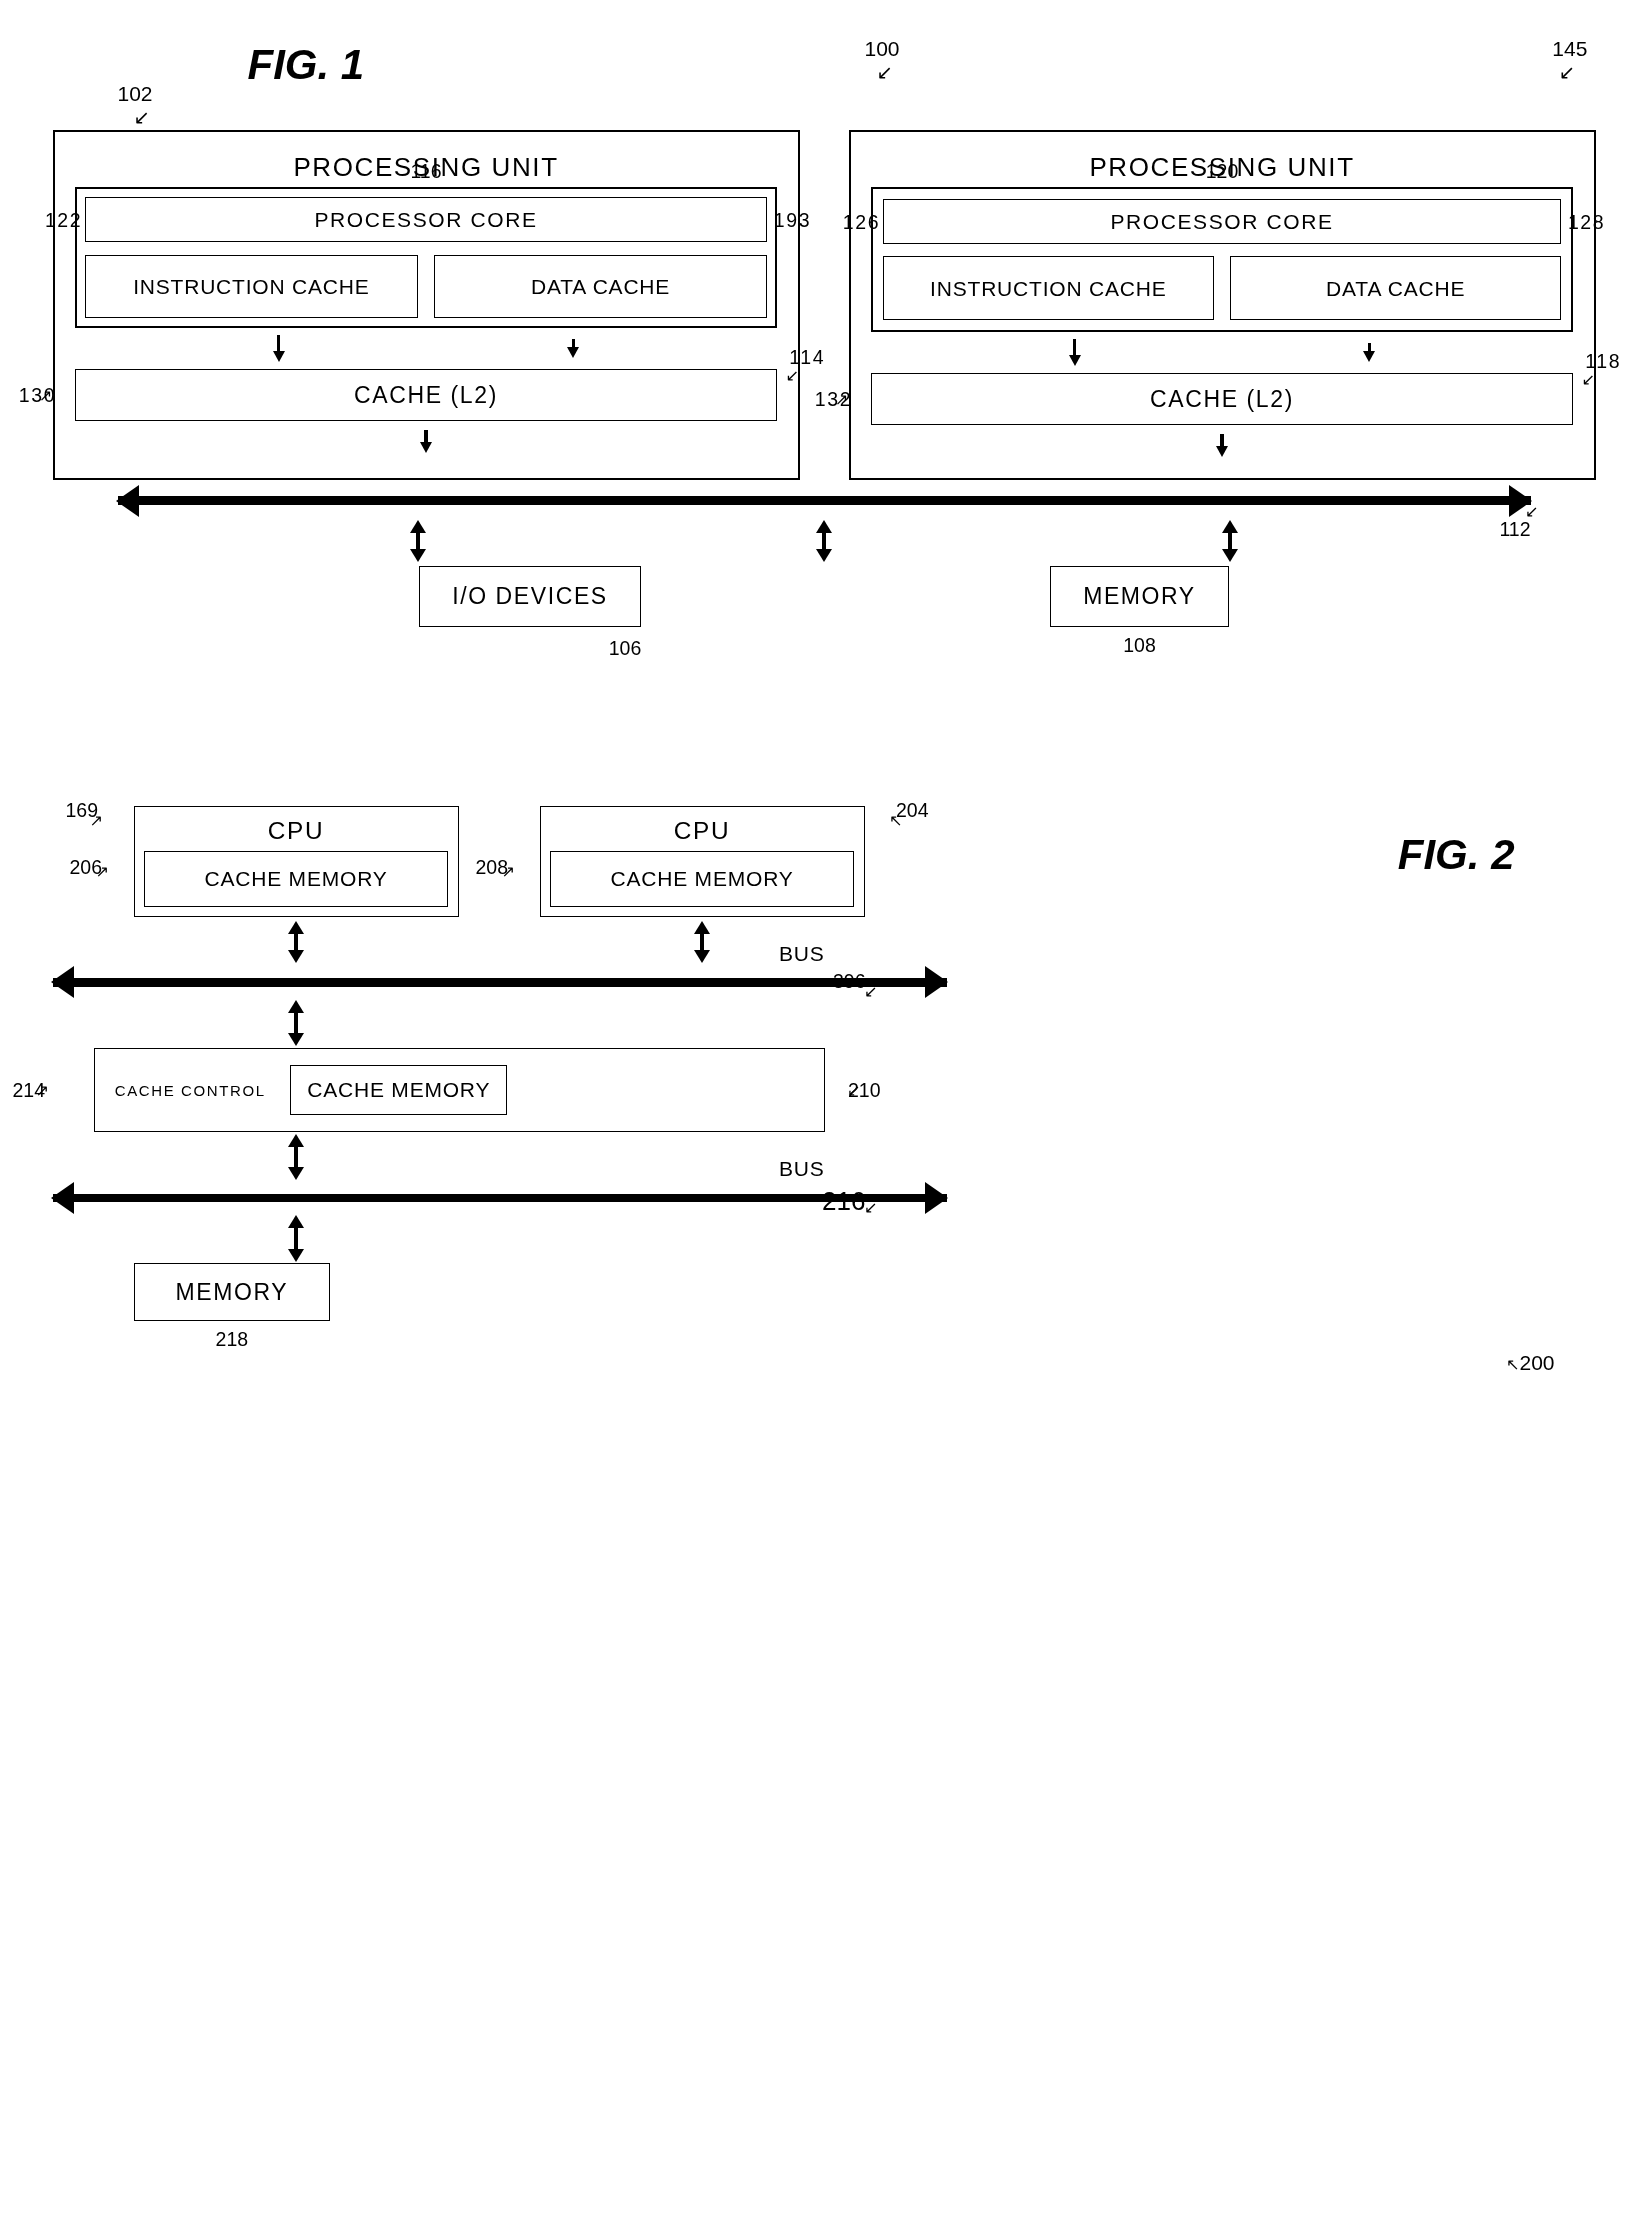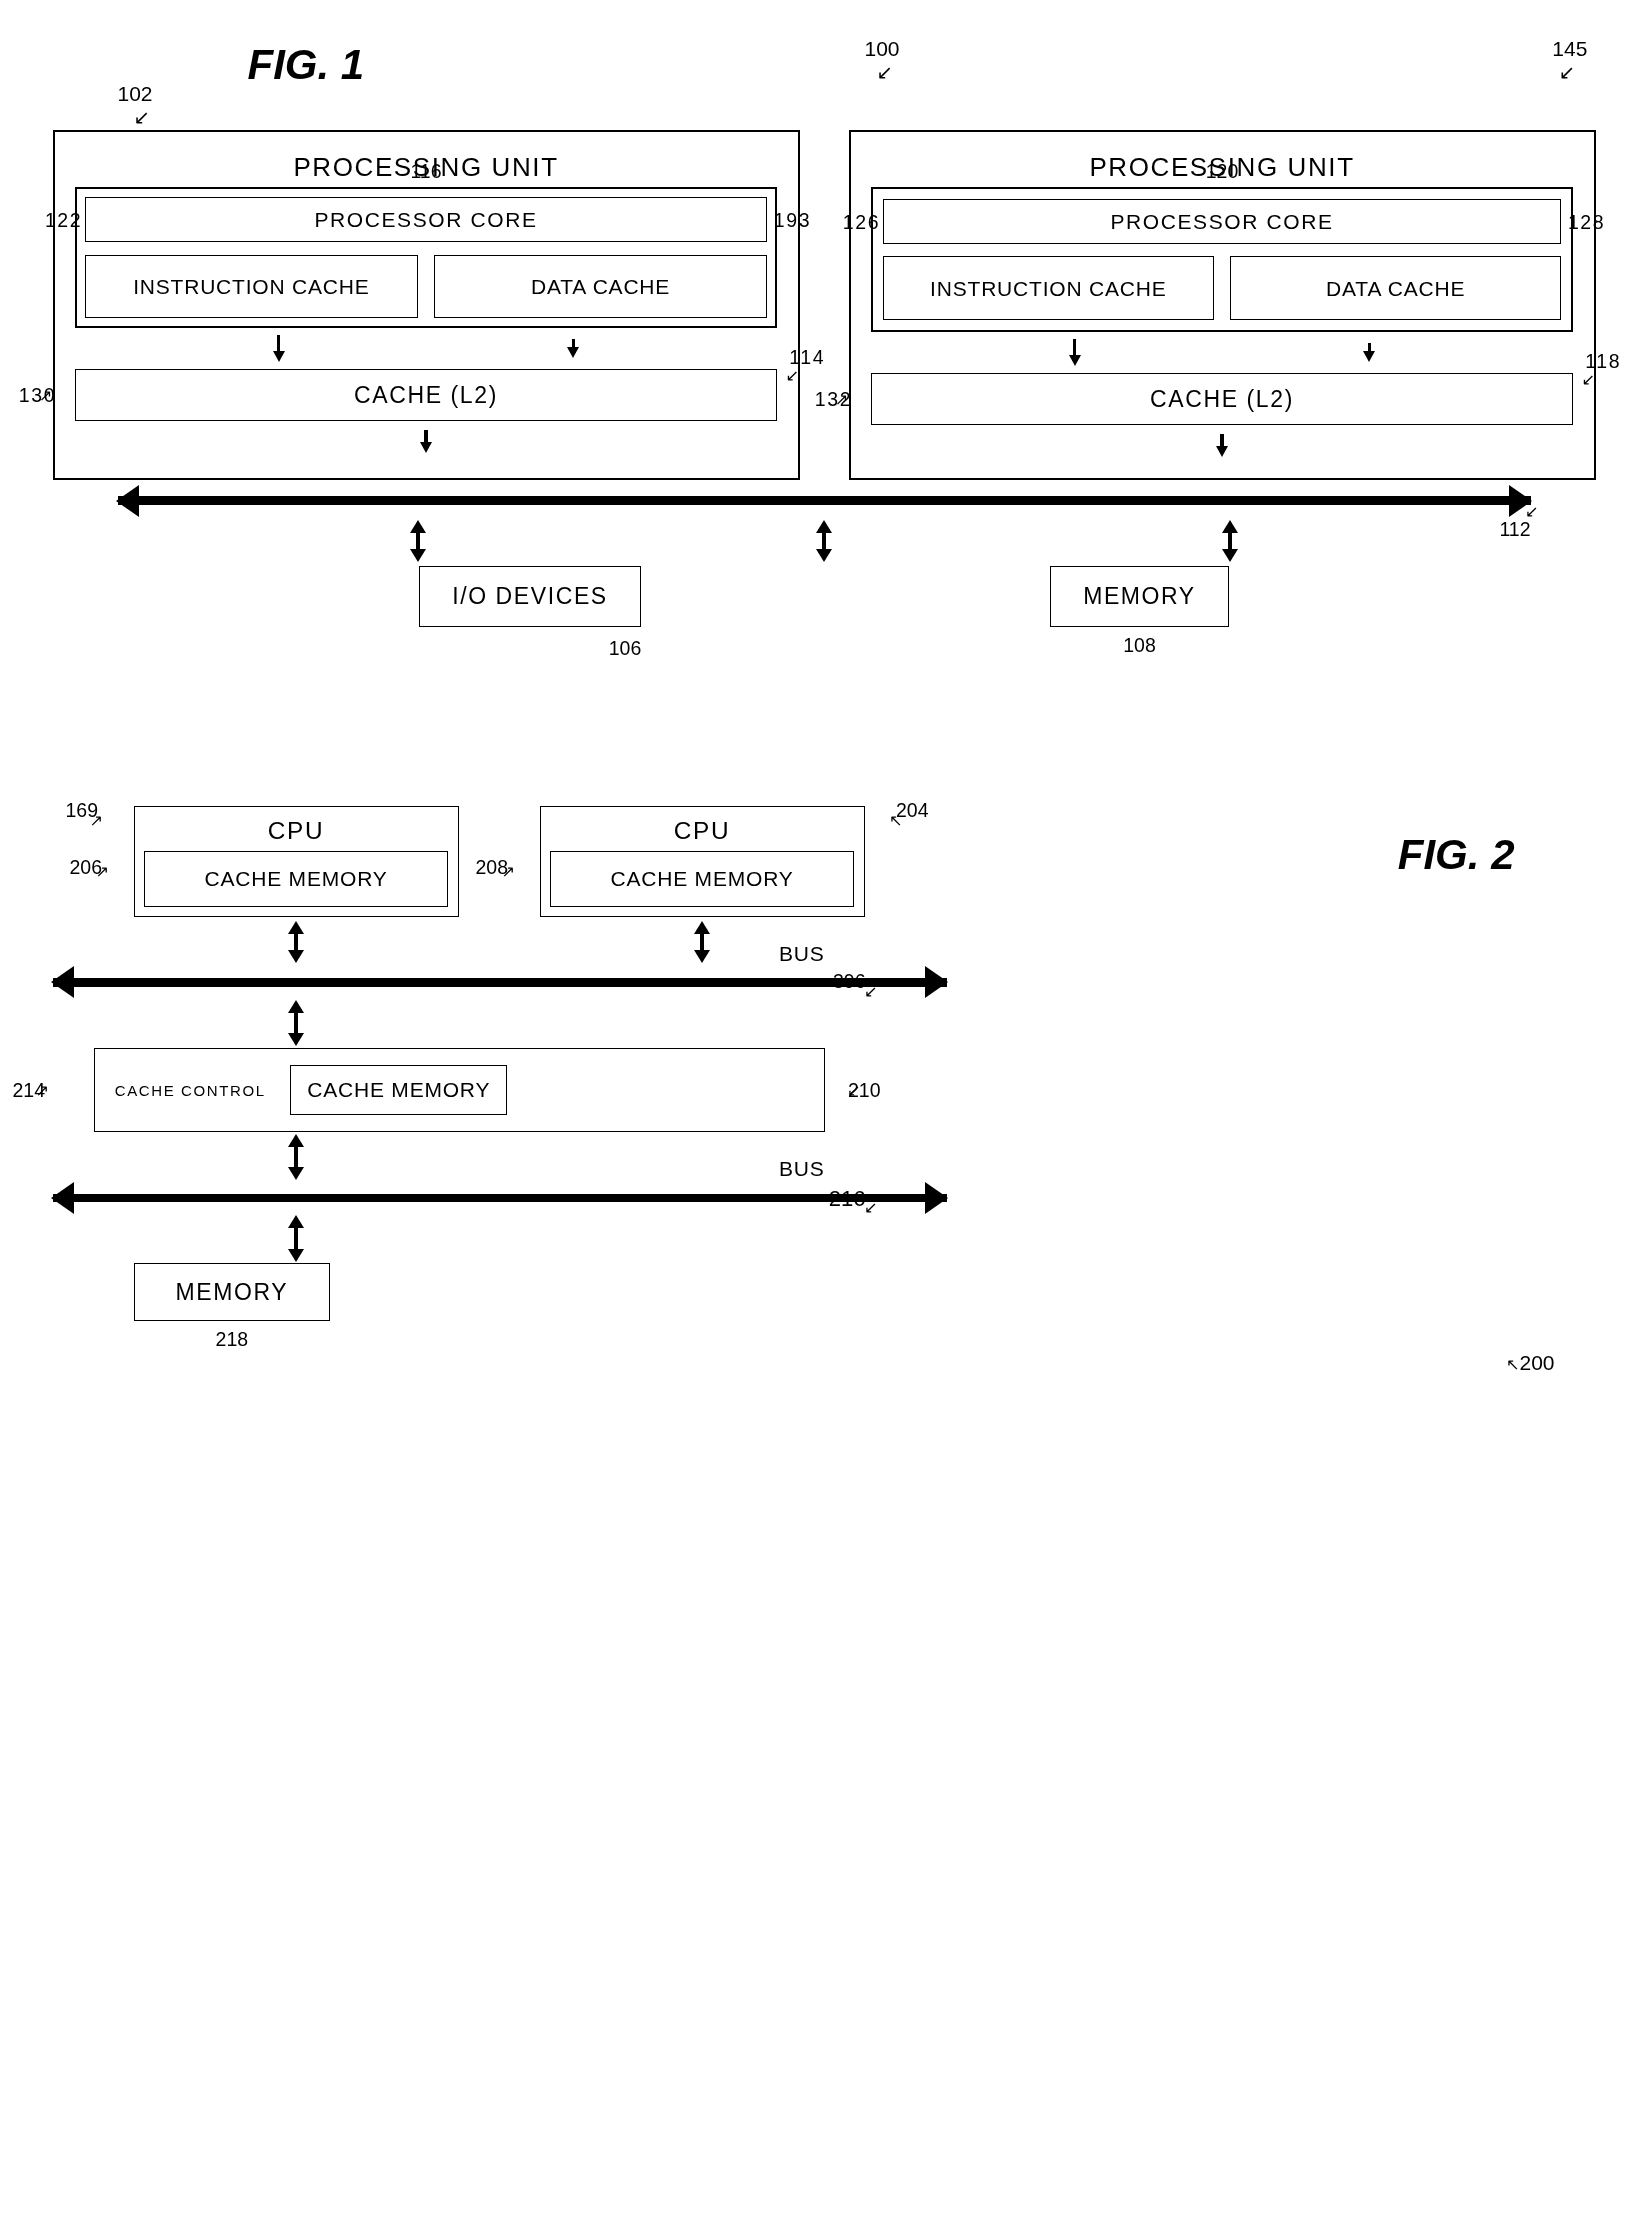--- a/index.html
+++ b/index.html
@@ -346,21 +346,21 @@
           <div style="flex:1; height:8.1px; background:#000; position:relative;">
             <div style="position:absolute; left:-1.6px; top:50%; transform:translateY(-50%); width:0; height:0; border-top:16.2px solid transparent; border-bottom:16.2px solid transparent; border-right:23px solid #000;"></div>
             <div style="position:absolute; right:-1.6px; top:50%; transform:translateY(-50%); width:0; height:0; border-top:16.2px solid transparent; border-bottom:16.2px solid transparent; border-left:23px solid #000;"></div>
           </div>
         </div>
 
         <div style="position:absolute; right:122px; top:-24.4px; font-size:21px; letter-spacing:0.8px;">
           <span>BUS</span>
         </div>
 
-        <div style="position:absolute; right:81px; top:4.1px; font-size:22px;">216</div>
+        <div style="position:absolute; right:81px; top:4.1px; font-size:26px;">216</div>
         <div style="position:absolute; right:69px; top:16.2px; font-size:16.2px;">↙</div>
       </div>
 
       
       <div style="display:flex; justify-content:center; width:325px; margin-left:81px; height:49px; align-items:center;">
         <div style="display:flex; flex-direction:column; align-items:center;">
           <div style="width:0; height:0; border-left:8.1px solid transparent; border-right:8.1px solid transparent; border-bottom:13px solid #000;"></div>
           <div style="width:4.1px; height:20.3px; background:#000;"></div>
           <div style="width:0; height:0; border-left:8.1px solid transparent; border-right:8.1px solid transparent; border-top:13px solid #000;"></div>
         </div>

